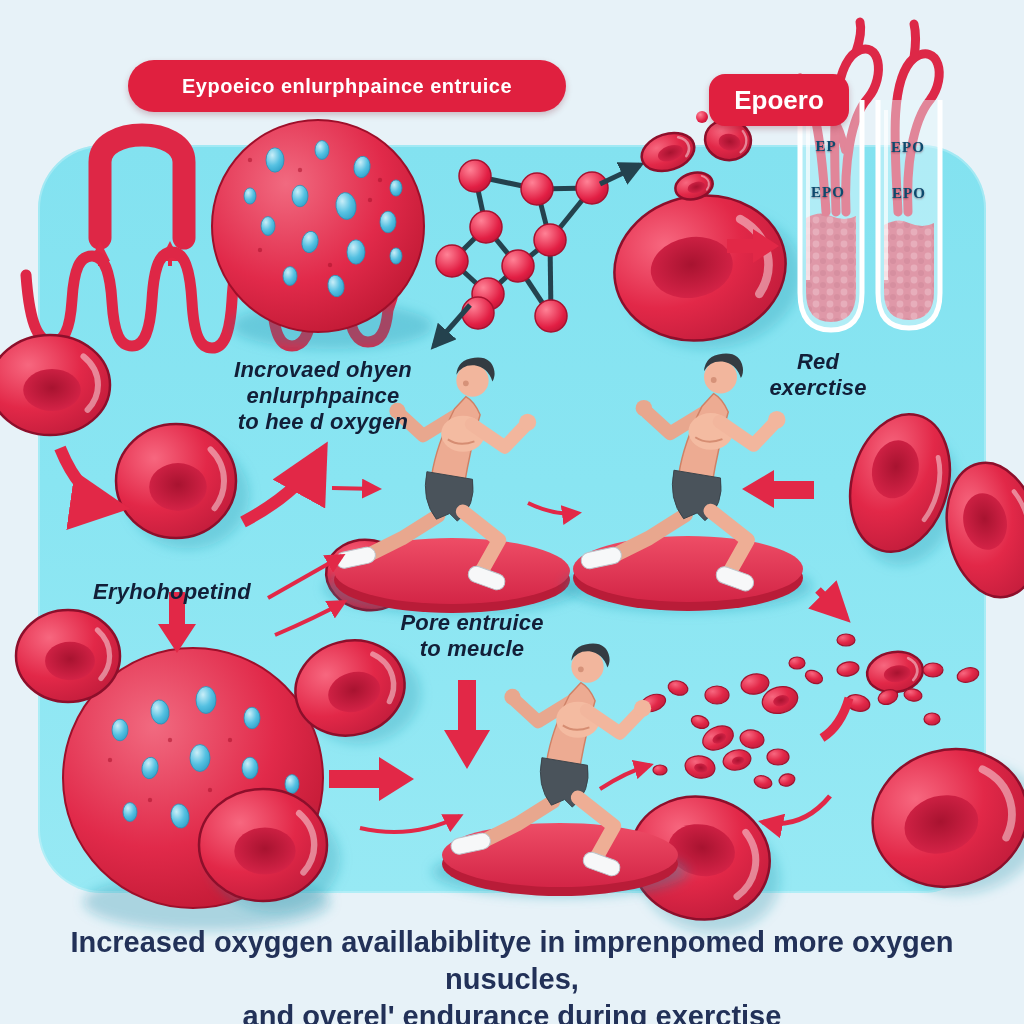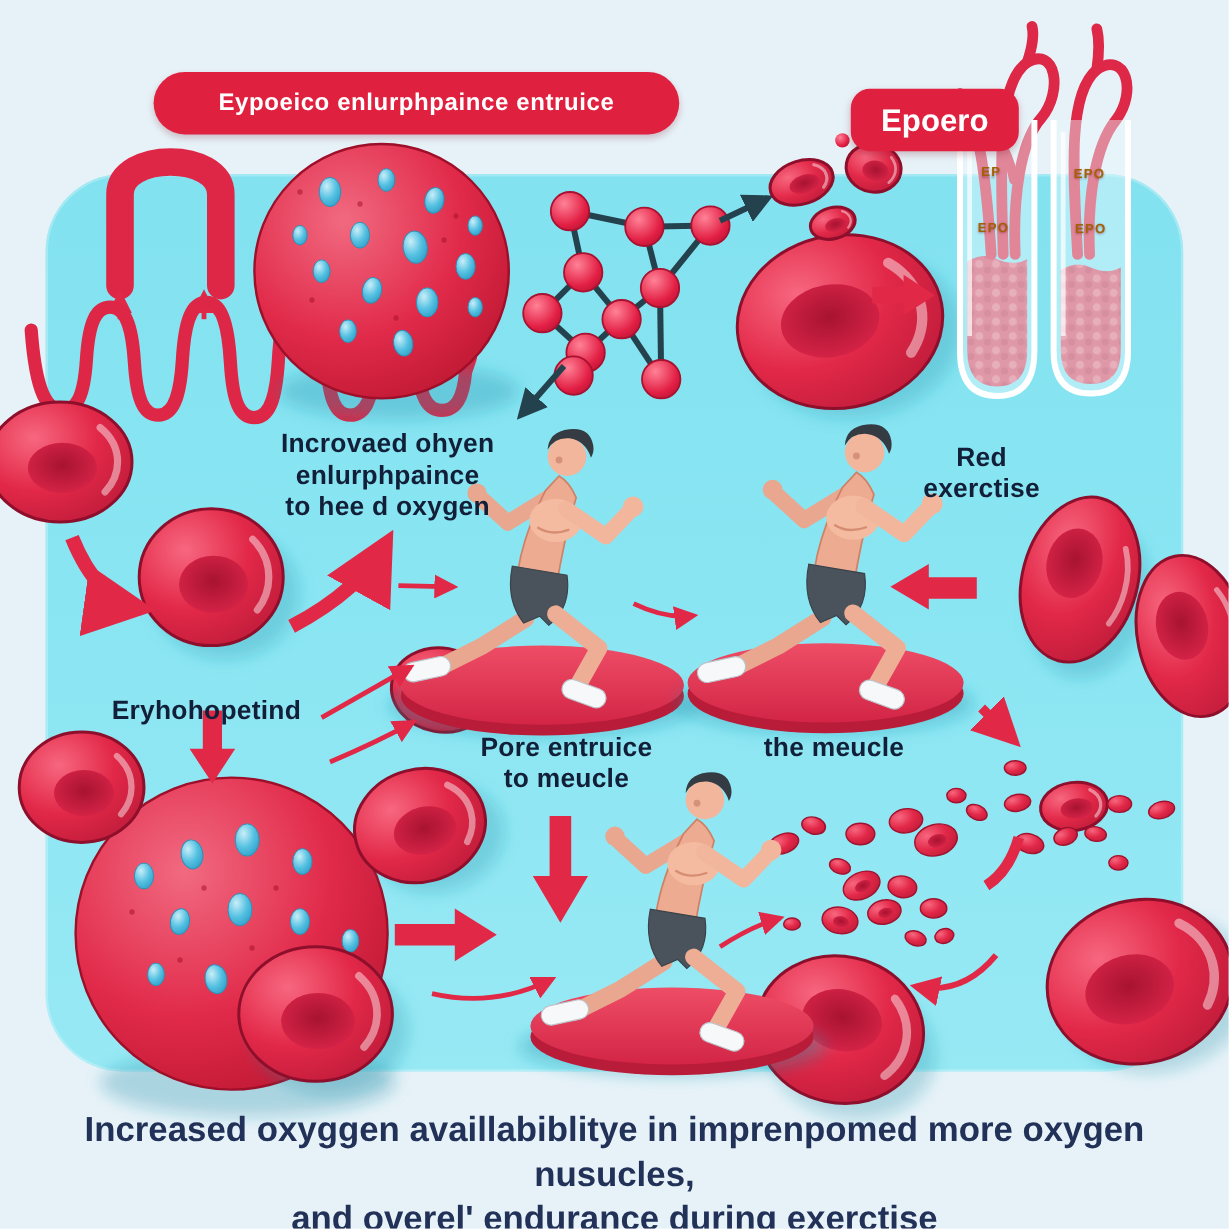--- a/index.html
+++ b/index.html
@@ -26,27 +26,28 @@
     position:absolute; left:663px; top:74px; width:140px; height:52px;
     background:var(--banner-red,#e0203f); border-radius:16px;
     display:flex; align-items:center; justify-content:center;
     color:#fff; font-weight:700; font-size:26px;
     box-shadow:0 3px 6px rgba(120,20,40,.25);
     margin-left:46px;
   }
   .lbl{
     position:absolute; transform:translateX(-50%);
     color:var(--text-dark,#121f38); font-weight:700; text-align:center;
-    font-size:22px; line-height:26px; letter-spacing:.2px; white-space:nowrap;
+    font-size:22px; line-height:26px; letter-spacing:.2px; white-space:nowrap;font-style:italic;
   }
   .lbl span{display:block;}
   .tube-lbl{
     position:absolute; transform:translateX(-50%);
-    color:#a16207; font-weight:700; font-size:11px; letter-spacing:1px;
+    color:#0c4a6e; font-weight:700; font-size:15px; letter-spacing:1px;
     text-shadow:0 1px 2px rgba(120,20,40,.5);
+    font-family:Liberation Serif, serif;
   }
   .caption{
     position:absolute; left:512px; top:924px; transform:translateX(-50%);
     width:1010px; text-align:center;
     color:var(--caption-color,#223158); font-weight:700; font-size:29px; line-height:37px;
   }
   .caption span{display:block;}
 </style>
 </head>
 <body>
@@ -443,32 +444,31 @@
   <div class="tube-lbl" style="left:826px;top:138px">EP</div>
   <div class="tube-lbl" style="left:828px;top:184px">EPO</div>
   <div class="tube-lbl" style="left:908px;top:139px">EPO</div>
   <div class="tube-lbl" style="left:909px;top:185px">EPO</div>
 
   <div class="lbl" style="left:323px;top:357px">
     <span>Incrovaed ohyen</span>
     <span>enlurphpaince</span>
     <span>to hee d oxygen</span>
   </div>
-  <div class="lbl" style="left:818px;top:368px">
+  <div class="lbl" style="left:818px;top:349px">
     <span>Red</span>
     <span>exerctise</span>
   </div>
   <div class="lbl" style="left:172px;top:579px">
     <span>Eryhohopetind</span>
   </div>
   <div class="lbl" style="left:472px;top:610px">
     <span>Pore entruice</span>
     <span>to meucle</span>
   </div>
   <div class="lbl" style="left:695px;top:610px">
-    <span>the meucle</span>
   </div>
 
   <div class="caption">
     <span>Increased oxyggen availlabiblitye in imprenpomed more oxygen nusucles,</span>
     <span>and overel' endurance during exerctise</span>
   </div>
 </div>
 
 </body></html>

